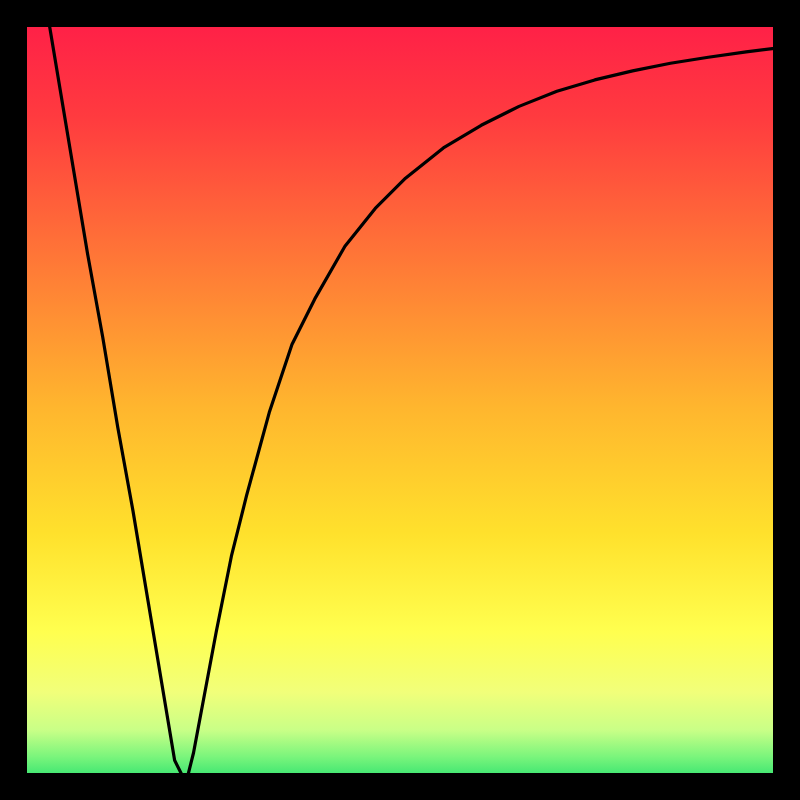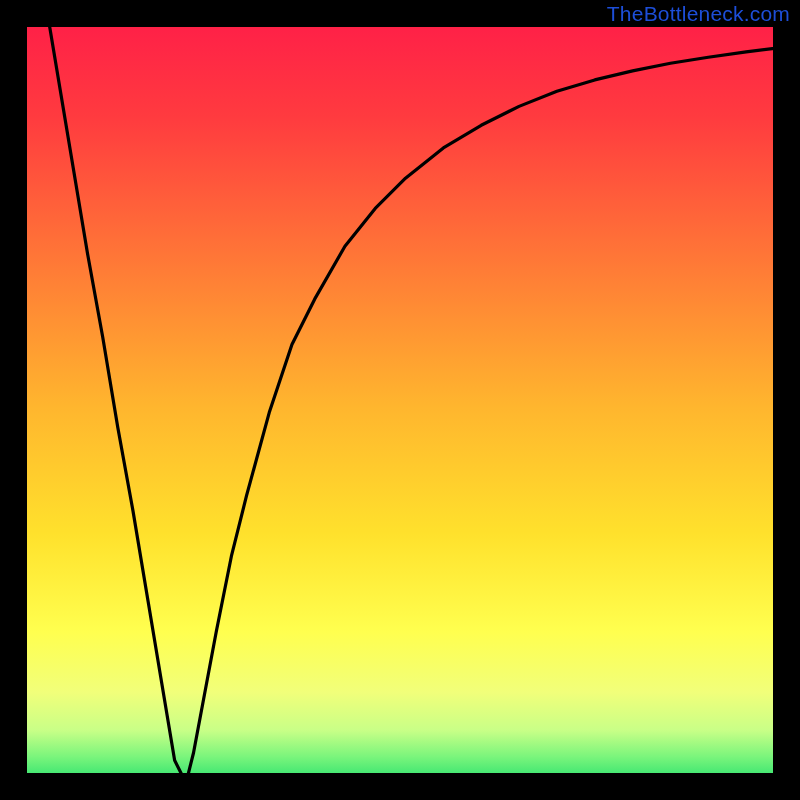--- a/index.html
+++ b/index.html
@@ -18,22 +18,22 @@
   }
   svg.bg {
     position: absolute;
     top: 0;
     left: 0;
   }
   .watermark {
     position: absolute;
     top: 2px;
     right: 10px;
-    color: #1d4ed8;
-    font-size: 21px;
+    color: #000000;
+    font-size: 26px;
     font-weight: 500;
     letter-spacing: 0.2px;
     font-family: Arial, Helvetica, sans-serif;
   }
 </style>
 </head>
 <body>
 
 <div class="chart-area">
   <svg class="bg" width="800" height="800" viewBox="0 0 800 800">

